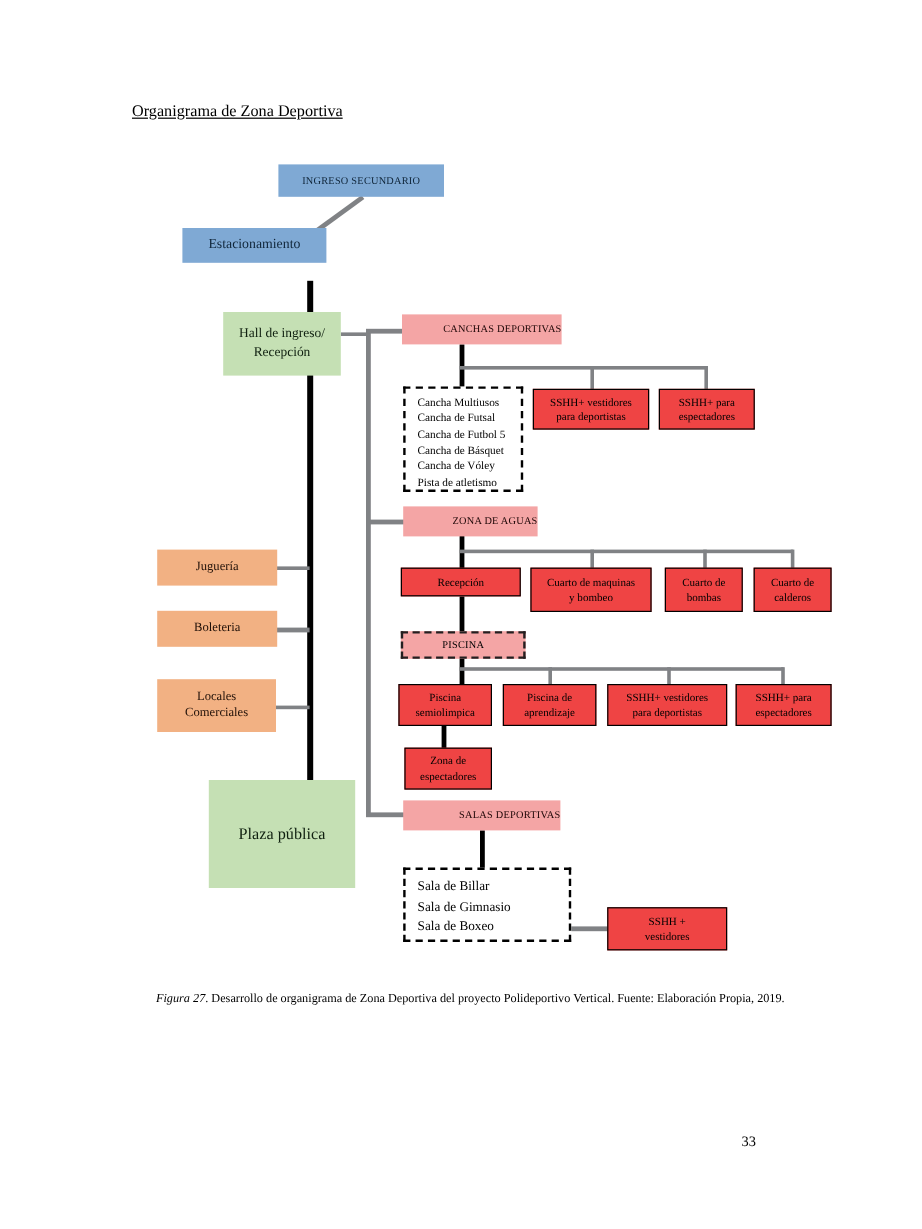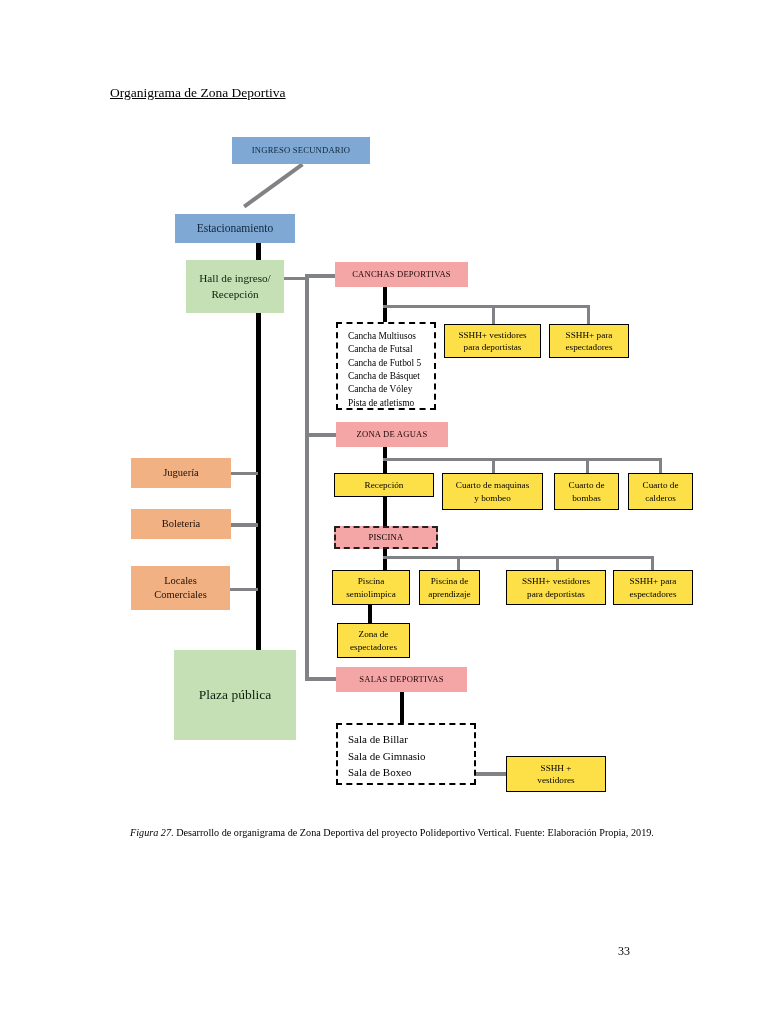--- a/index.html
+++ b/index.html
@@ -43,22 +43,22 @@
     text-align: center;
     font-size: 10.5px;
     line-height: 1.35;
     z-index: 5;
   }
   .node span { display: block; width: 100%; }
 
   .n-blue   { background: #7FA9D4; color: #10263a; }
   .n-green  { background: #C5E0B4; color: #102010; }
   .n-orange { background: #F2B183; color: #201008; }
-  .n-pink   { background: #F4A5A5; color: #200808; }
-  .n-white  { background: #fde047; border: 1.6px solid #000000; }
+  .n-pink   { background: #F4A5A5; color: #200808; text-align: right; }
+  .n-white  { background: #ef4444; border: 1.6px solid #000000; }
 
   .caps { font-size: 8.6px; letter-spacing: .2px; }
   .big  { font-size: 13.5px; }
   .sm   { font-size: 9.2px; }
 
   .dashed-pink {
     background: #F4A5A5;
     border: 2px dashed #231f20;
   }
 
@@ -155,21 +155,21 @@
   <div class="ln ln-gray" style="left:476px; top:772px; width:32px; height:3.5px;"></div>
 
   <div class="ln ln-gray" style="left:230px; top:472px; width:28px; height:3px;"></div>
   <div class="ln ln-gray" style="left:230px; top:523px; width:28px; height:3.5px;"></div>
   <div class="ln ln-gray" style="left:230px; top:588px; width:28px; height:3px;"></div>
 
   <div class="node n-blue caps" style="left:232px; top:137px; width:138px; height:27px;">
     <span>INGRESO SECUNDARIO</span>
   </div>
 
-  <div class="node n-blue" style="left:152px; top:214px; width:120px; height:29px; font-size:11.5px;margin-left:23px;">
+  <div class="node n-blue" style="left:152px; top:190px; width:120px; height:29px; font-size:11.5px;">
     <span>Estacionamiento</span>
   </div>
 
   <div class="node n-green" style="left:186px; top:260px; width:98px; height:53px; font-size:11.2px; flex-direction:column; justify-content:center;">
     <span>Hall de ingreso/</span>
     <span>Recepción</span>
   </div>
 
   <div class="node n-pink caps" style="left:335px; top:262px; width:133px; height:25px;">
     <span>CANCHAS DEPORTIVAS</span>
@@ -219,21 +219,21 @@
 
   <div class="node dashed-pink caps" style="left:334px; top:526px; width:104px; height:23px;">
     <span>PISCINA</span>
   </div>
 
   <div class="node n-white sm" style="left:332px; top:570px; width:78px; height:35px; flex-direction:column;">
     <span>Piscina</span>
     <span>semiolimpica</span>
   </div>
 
-  <div class="node n-white sm" style="left:419px; top:570px; width:61px; height:35px; flex-direction:column;">
+  <div class="node n-white sm" style="left:419px; top:570px; width:78px; height:35px; flex-direction:column;">
     <span>Piscina de</span>
     <span>aprendizaje</span>
   </div>
 
   <div class="node n-white sm" style="left:506px; top:570px; width:100px; height:35px; flex-direction:column;">
     <span>SSHH+ vestidores</span>
     <span>para deportistas</span>
   </div>
 
   <div class="node n-white sm" style="left:613px; top:570px; width:80px; height:35px; flex-direction:column;">

